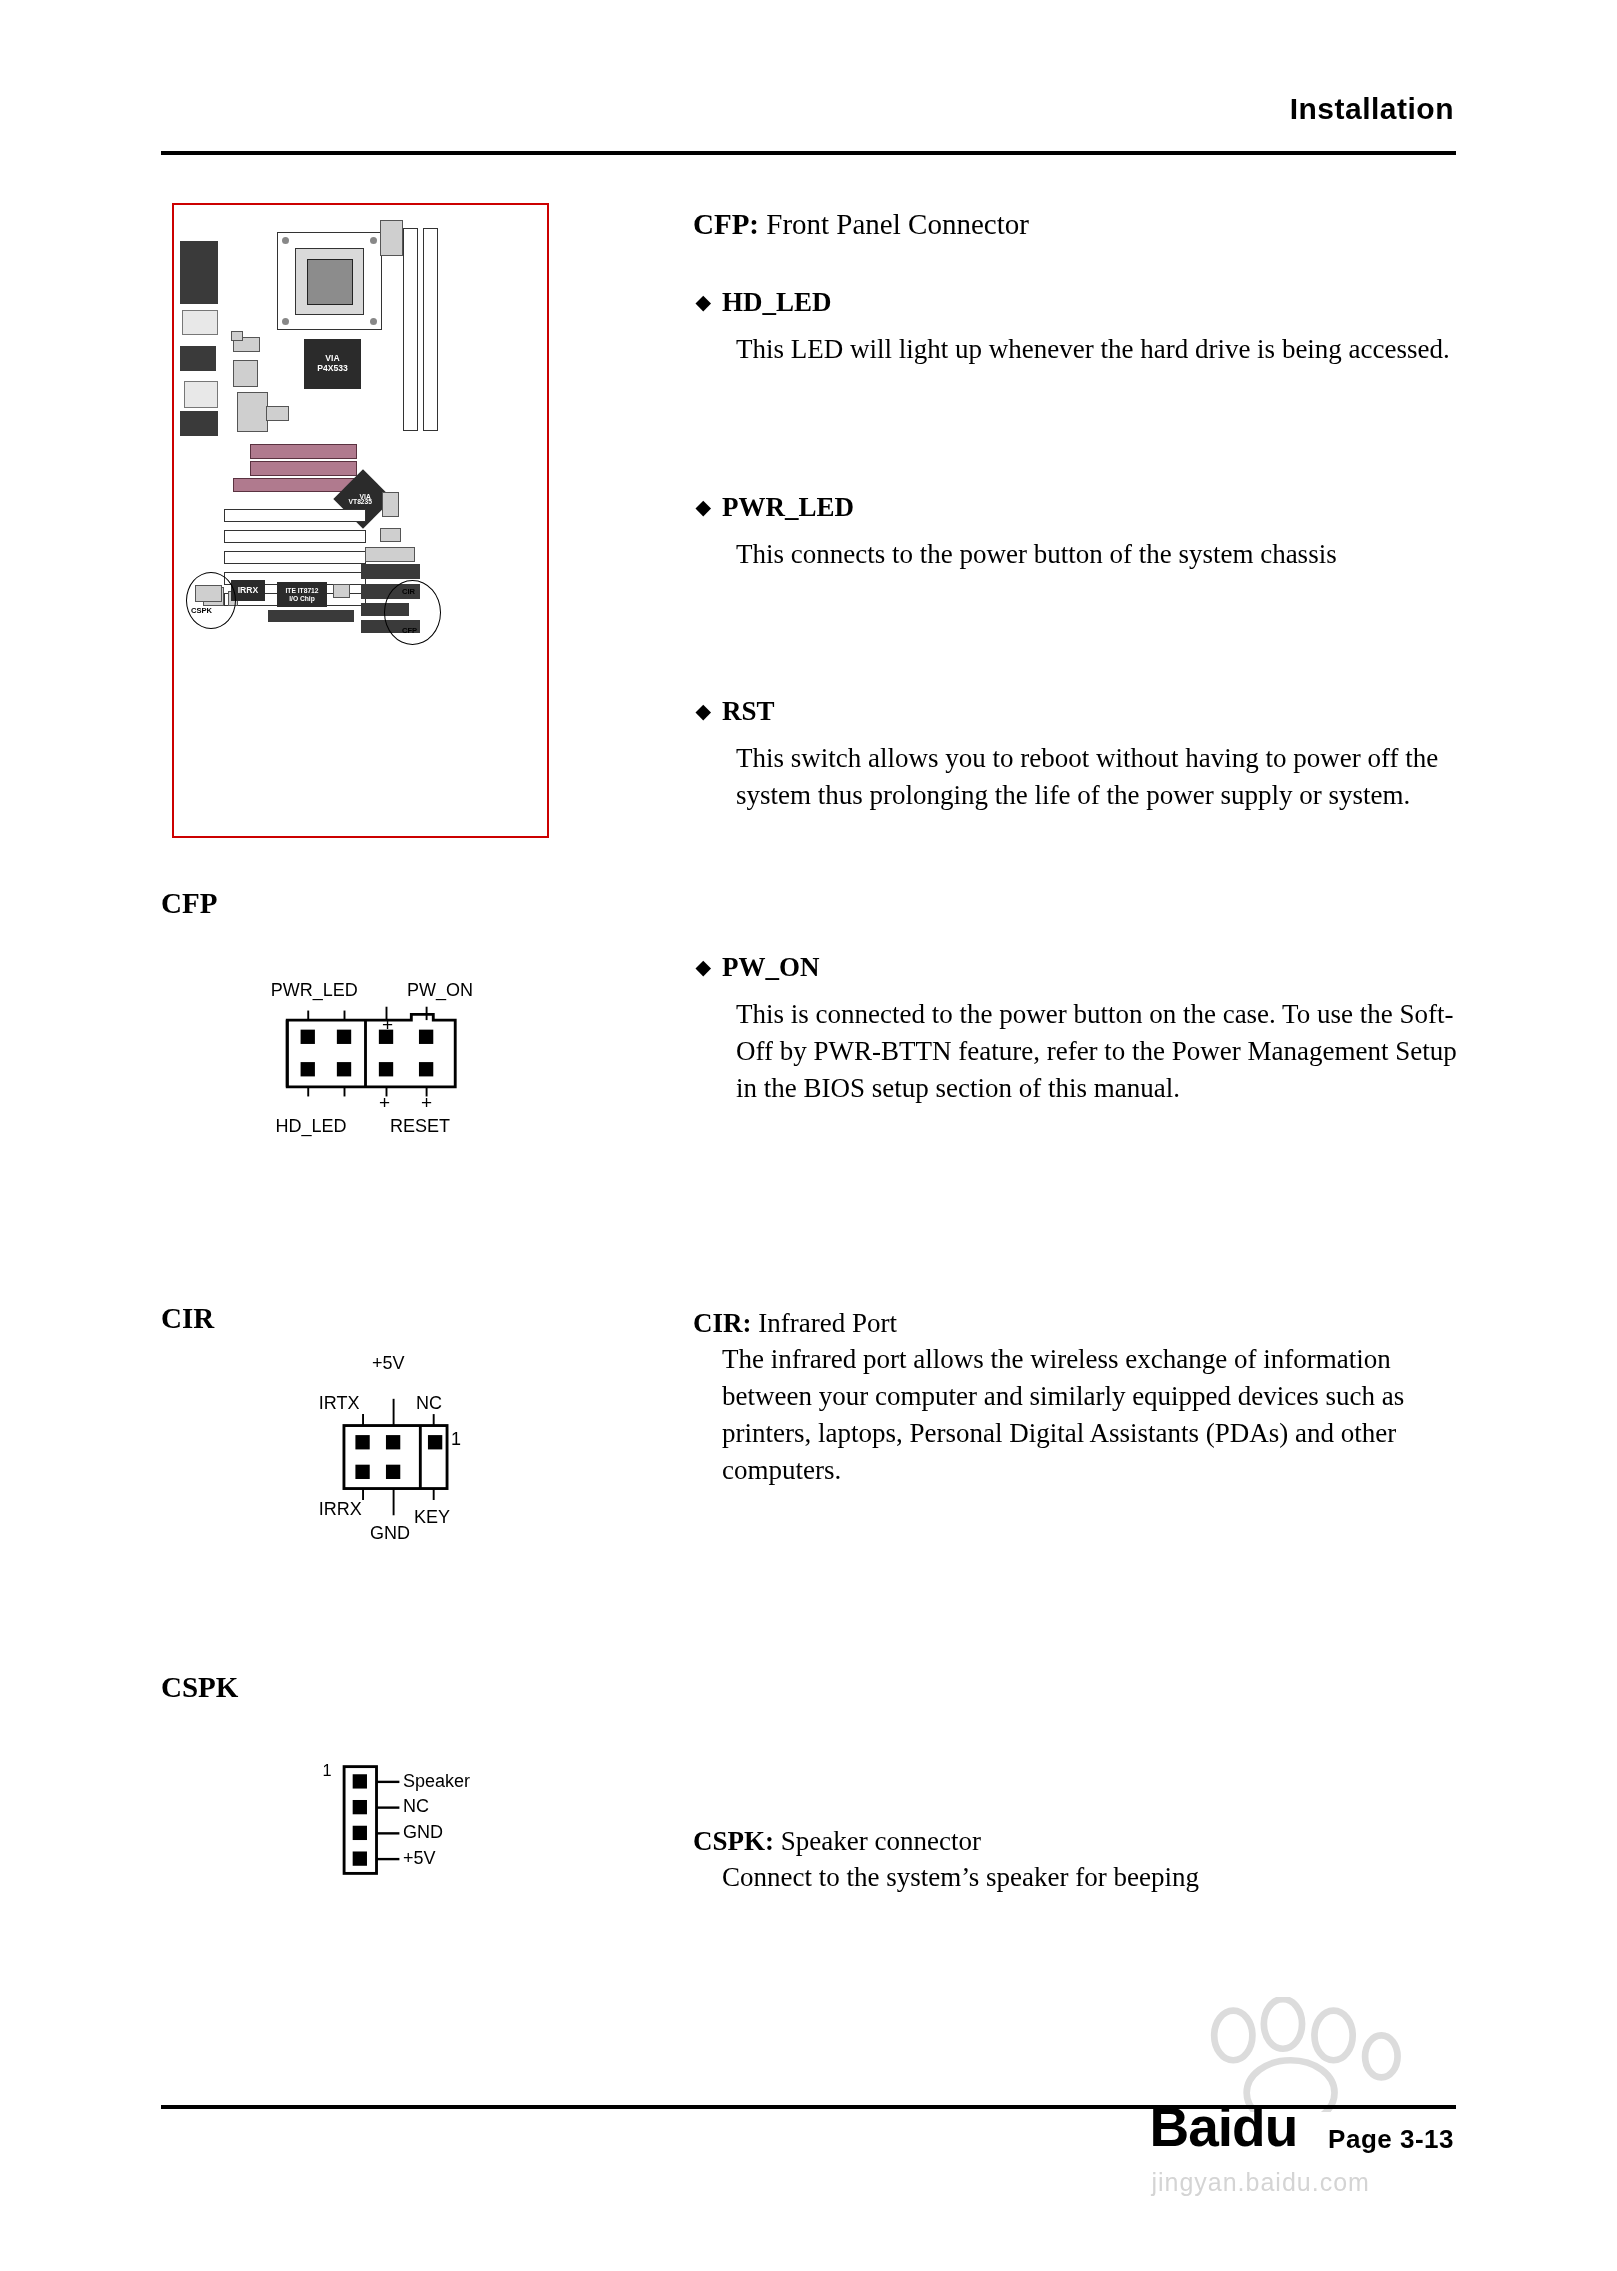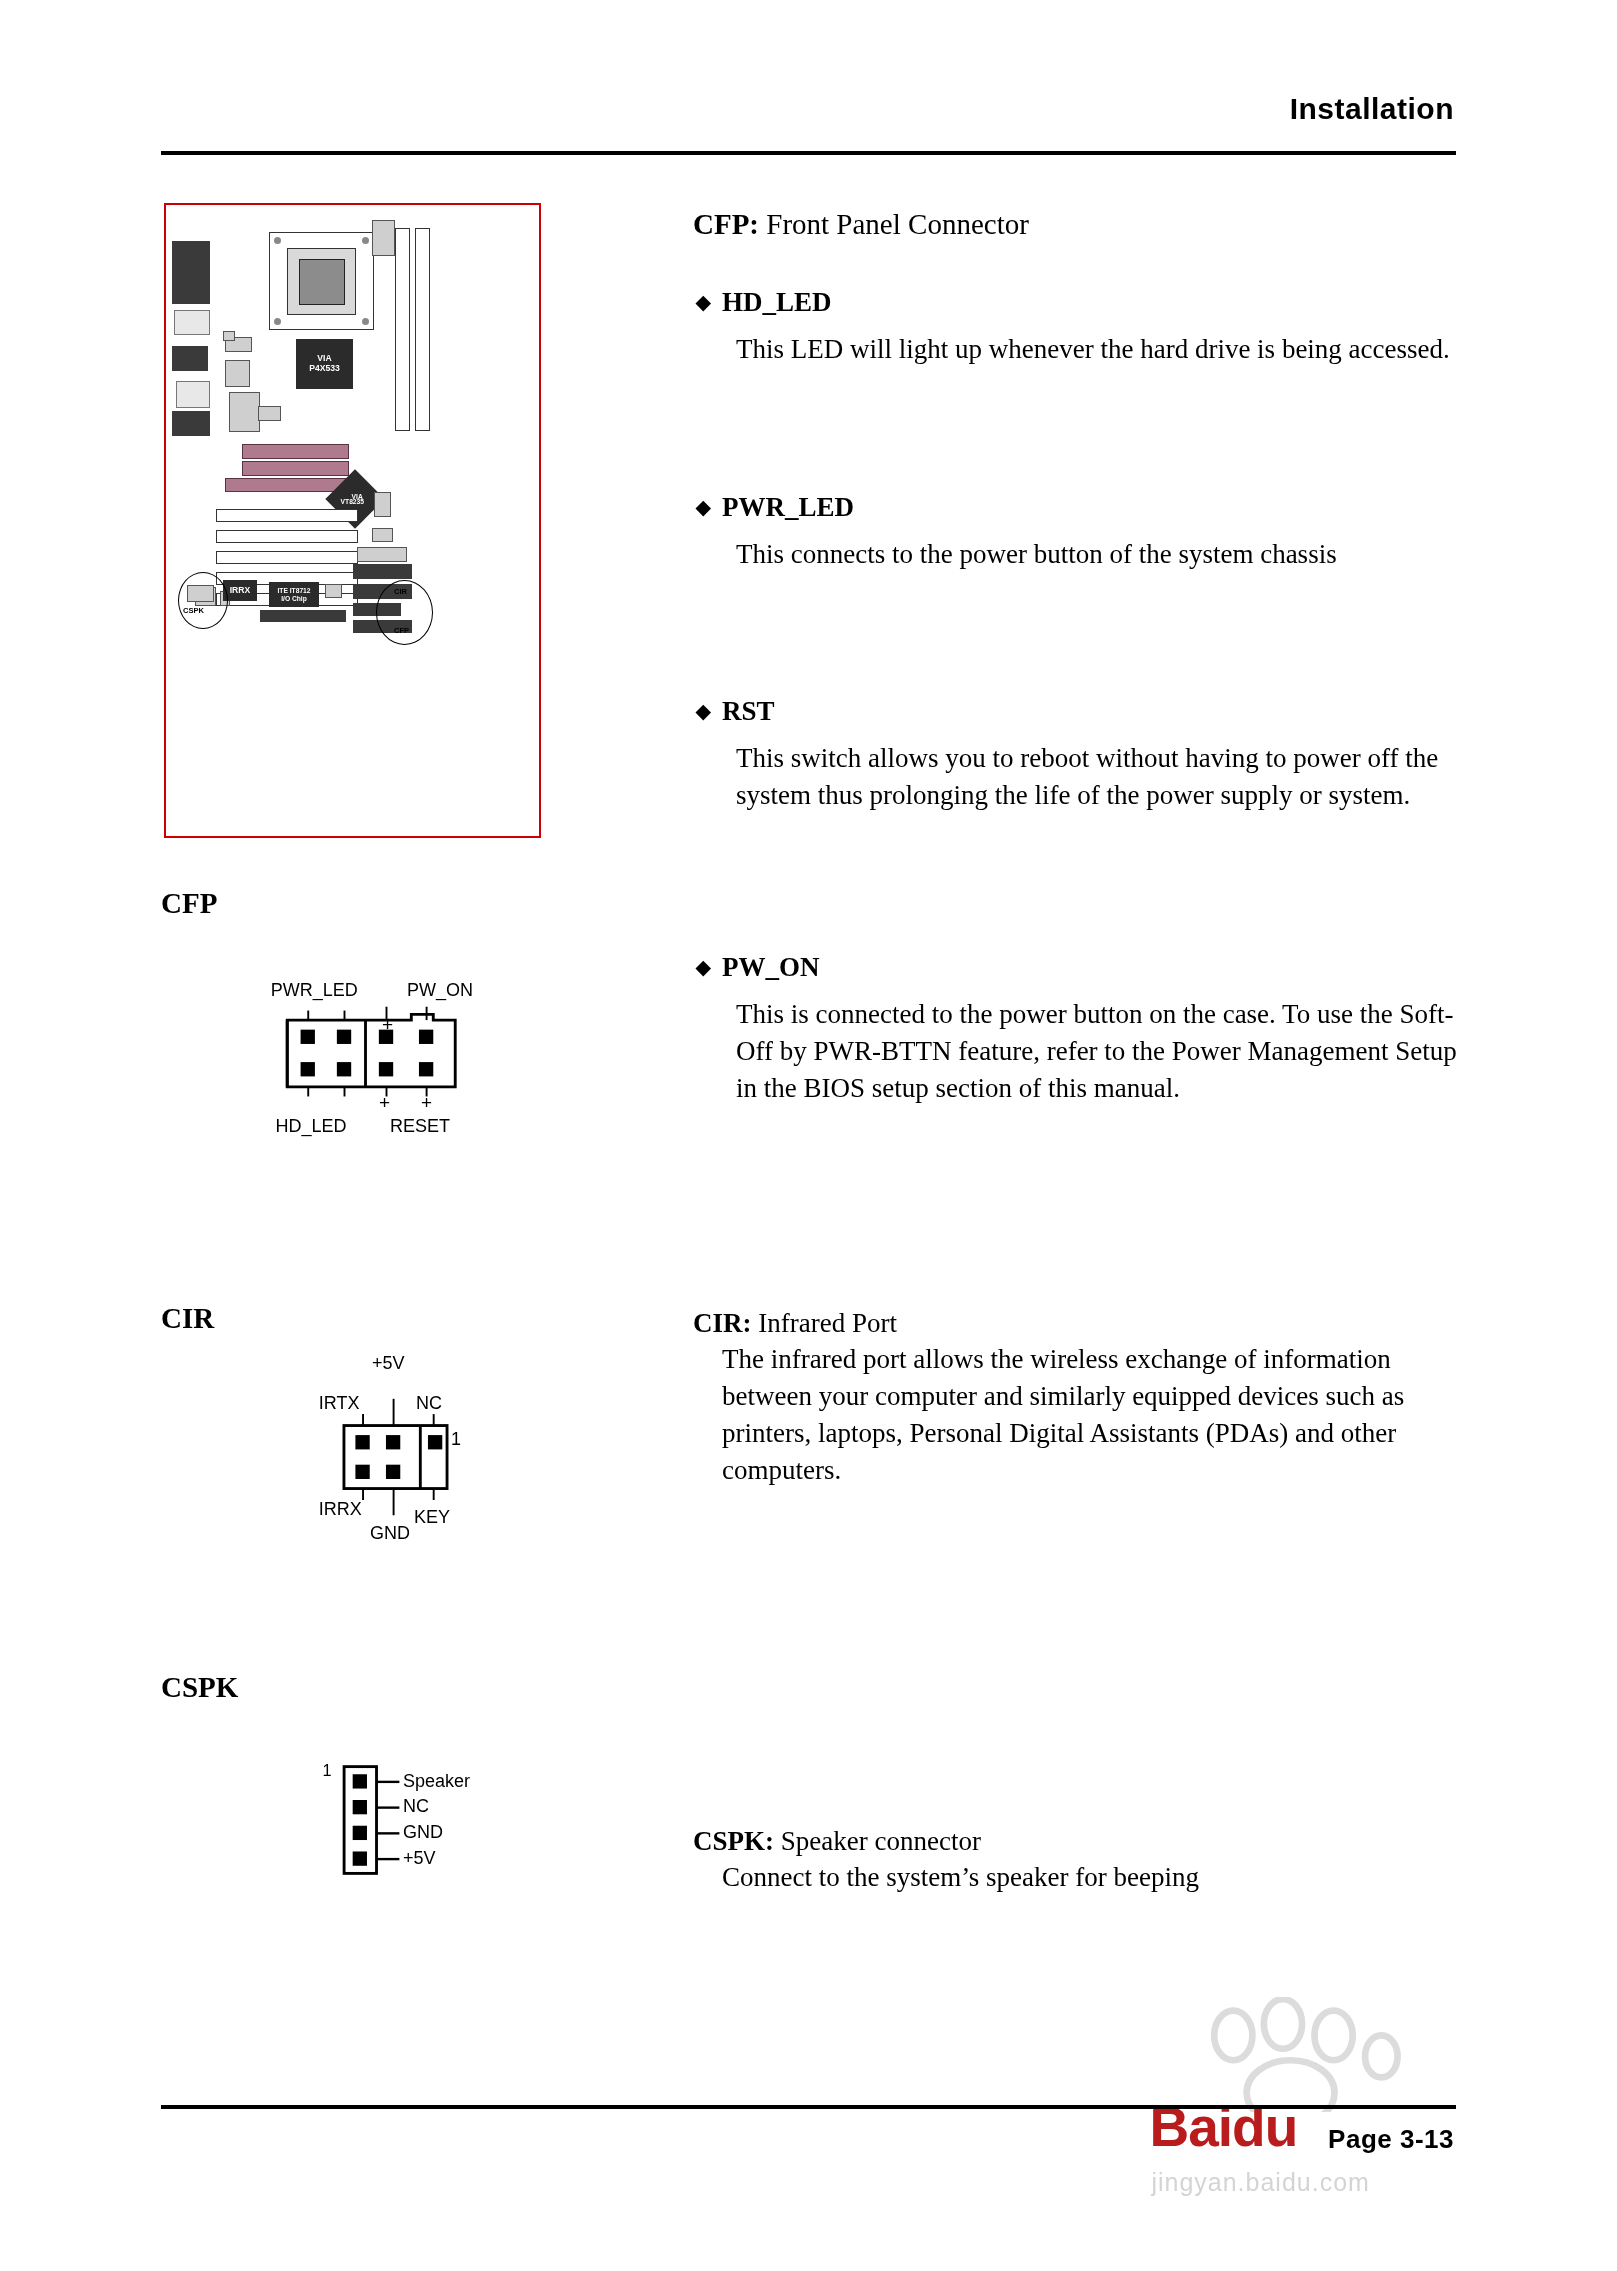--- a/index.html
+++ b/index.html
@@ -54,21 +54,21 @@
     top: 2124px;
     font-family: "Liberation Sans", sans-serif;
     font-weight: bold;
     font-size: 26px;
     letter-spacing: 0.5px;
   }
 
   
   .mb-figure {
     position: absolute;
-    left: 164px;
+    left: 172px;
     top: 203px;
     width: 373px;
     height: 631px;
     border: 2.9px solid #cc0000;
     background: #ffffff;
   }
   .mb-inner {
     position: absolute;
     left: 0; top: 0;
     width: 100%;
@@ -220,21 +220,21 @@
     height: 220px;
     pointer-events: none;
   }
   .wm-text {
     position: absolute;
     left: 11.5px;
     top: 88px;
     font-family: "Liberation Sans", sans-serif;
     font-size: 55px;
     font-weight: bold;
-    color: #b91c1c;
+    color: #000000;
     letter-spacing: -1px;
   }
   .wm-sub {
     position: absolute;
     left: 13.4px;
     top: 161px;
     font-family: "Liberation Sans", sans-serif;
     font-size: 25px;
     color: #d4d4d4;
     letter-spacing: 1px;

